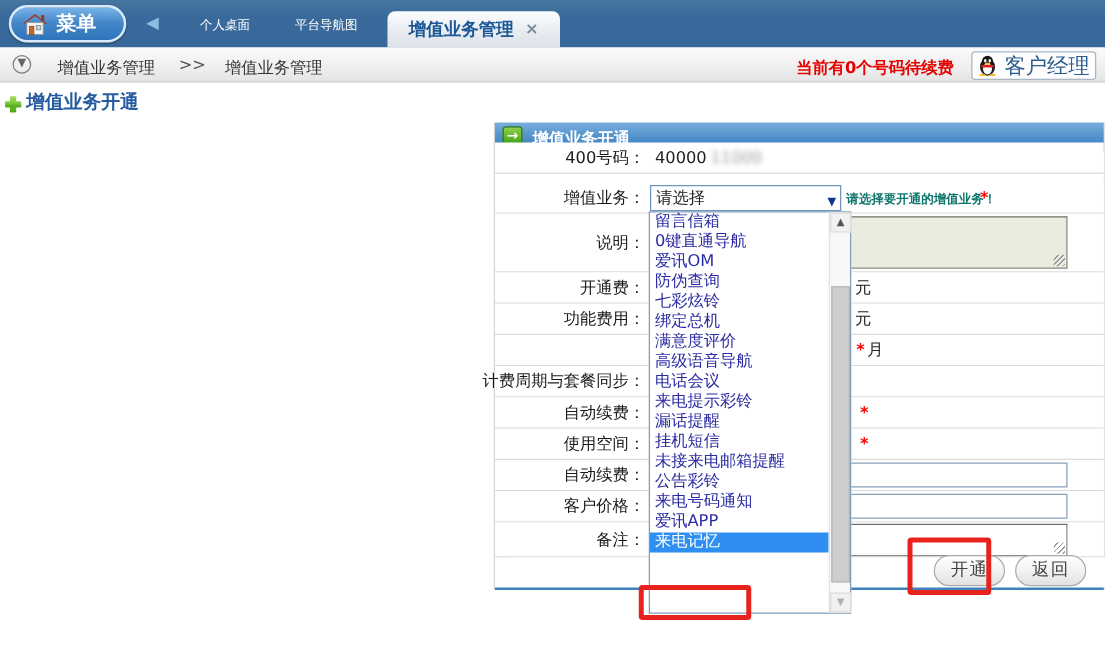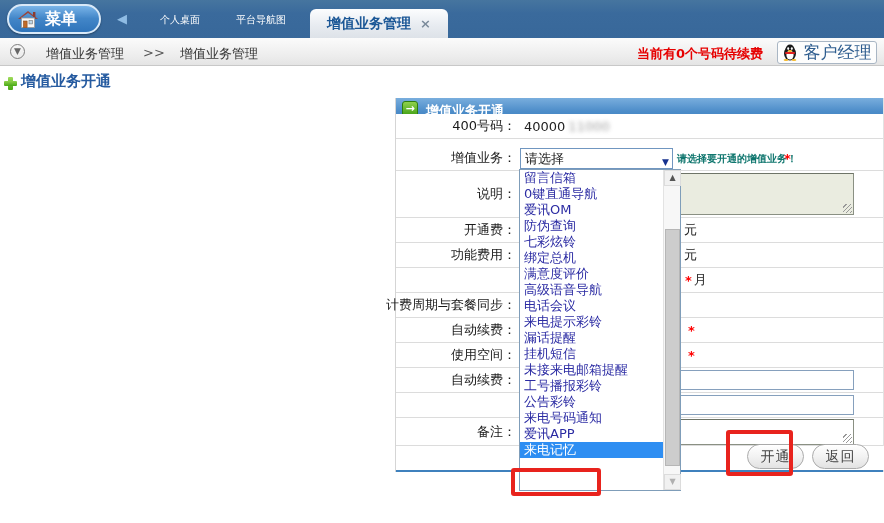--- a/index.html
+++ b/index.html
@@ -231,20 +231,21 @@
           <span class="star">*</span>
         </div>
     </div>
 
     <div class="row" style="top:270px;height:25px">
       <div class="lbl">自动续费：</div>
       <div class="inp"></div>
     </div>
 
     <div class="row" style="top:295px;height:25px">
+      <div class="lbl">客户价格：</div>
       <div class="inp"></div>
     </div>
 
     <div class="row" style="top:320px;height:28px">
       <div class="lbl">备注：</div>
       <div class="ta ta2">
           <div class="rh"></div>
         </div>
     </div>
 
@@ -263,21 +264,20 @@
         <div class="opt">防伪查询</div>
         <div class="opt">七彩炫铃</div>
         <div class="opt">绑定总机</div>
         <div class="opt">满意度评价</div>
         <div class="opt">高级语音导航</div>
         <div class="opt">电话会议</div>
         <div class="opt">来电提示彩铃</div>
         <div class="opt">漏话提醒</div>
         <div class="opt">挂机短信</div>
         <div class="opt">未接来电邮箱提醒</div>
-        <div class="opt">工号播报彩铃</div>
         <div class="opt">公告彩铃</div>
         <div class="opt">来电号码通知</div>
         <div class="opt">爱讯APP</div>
         <div class="opt sel">来电记忆</div>
       </div>
     <div class="sb">
       <div class="sb-btn sb-up">▲</div>
       <div class="sb-thumb"></div>
       <div class="sb-btn sb-down">▼</div>
     </div>

